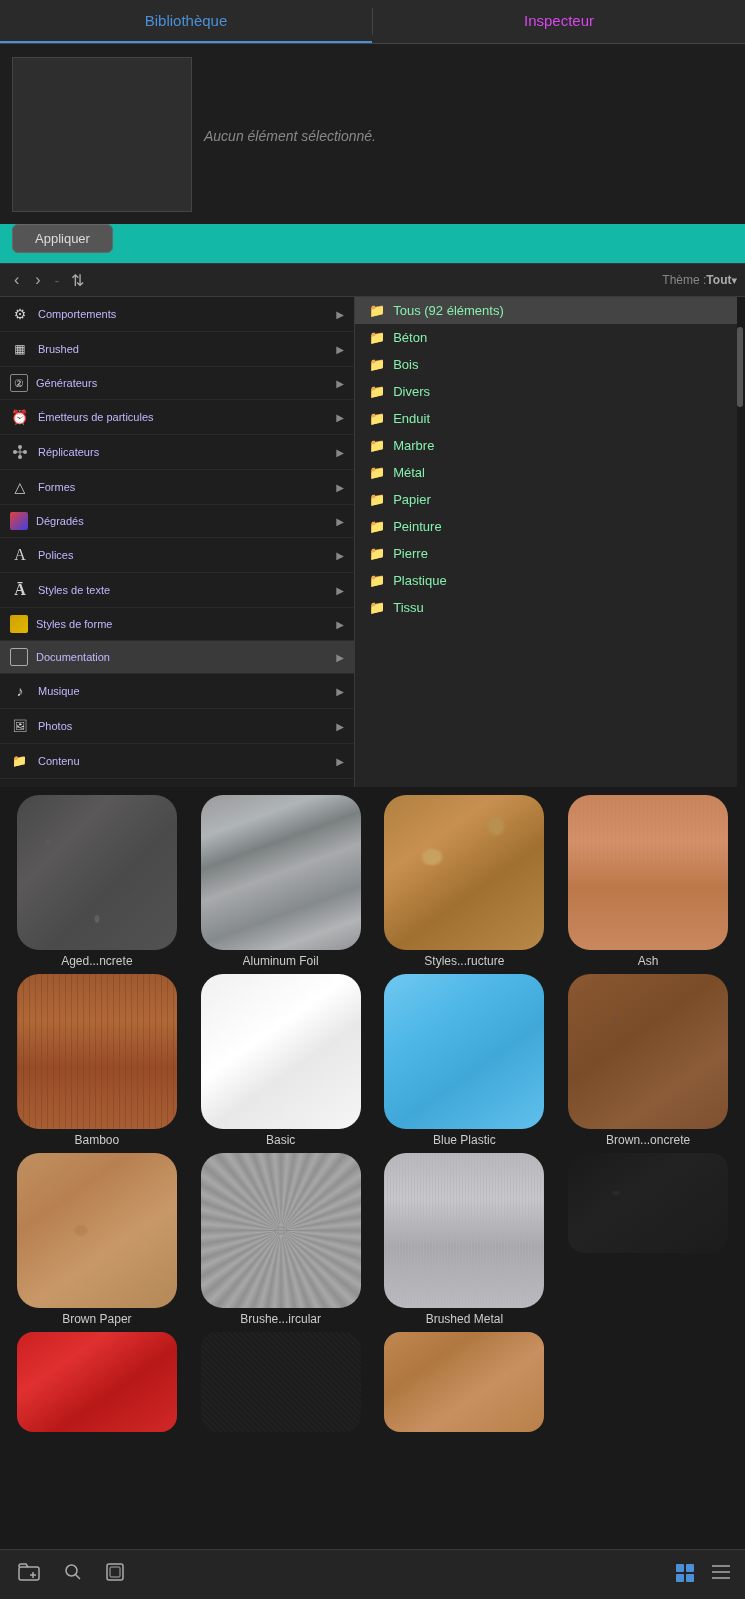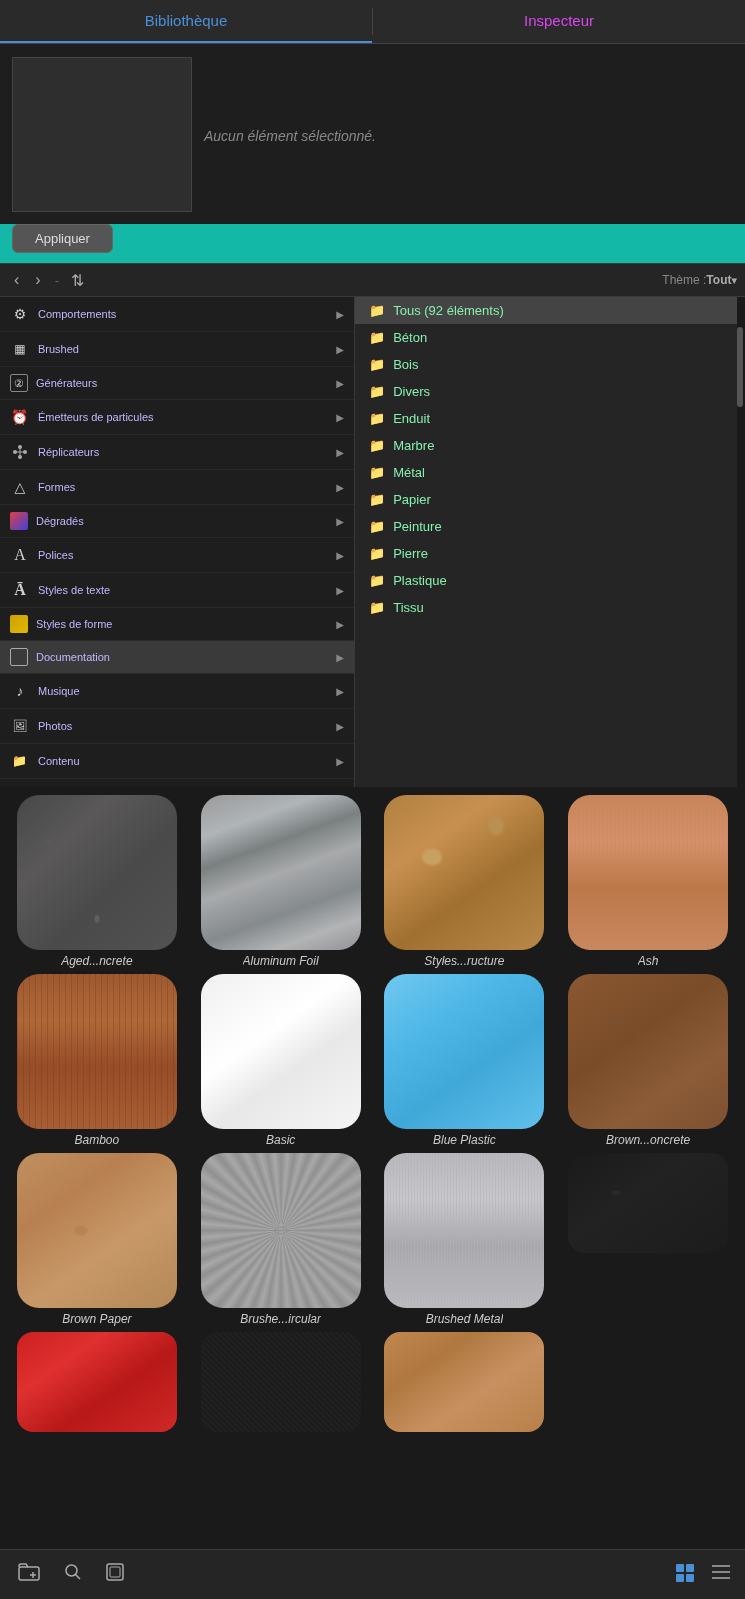--- a/index.html
+++ b/index.html
@@ -522,21 +522,21 @@
       <span class="category-icon">📁</span>
       <span class="category-label">Tissu</span>
     </div>
   </div>
 
   <div class="right-scroll-bar">
     <div style="width:6px; height:80px; background:#555; border-radius:3px; margin-top:30px;"></div>
   </div>
 </div>
 
-<div style="background:#1a1a1a; padding-bottom: 60px; font-style: italic;">
+<div style="background:#1a1a1a; padding-bottom: 60px;">
   <div class="materials-grid">
 
     <div class="material-item">
       <div class="material-thumb tex-aged-concrete"></div>
       <span class="material-name">Aged...ncrete</span>
     </div>
     <div class="material-item">
       <div class="material-thumb tex-aluminum-foil"></div>
       <span class="material-name">Aluminum Foil</span>
     </div>

